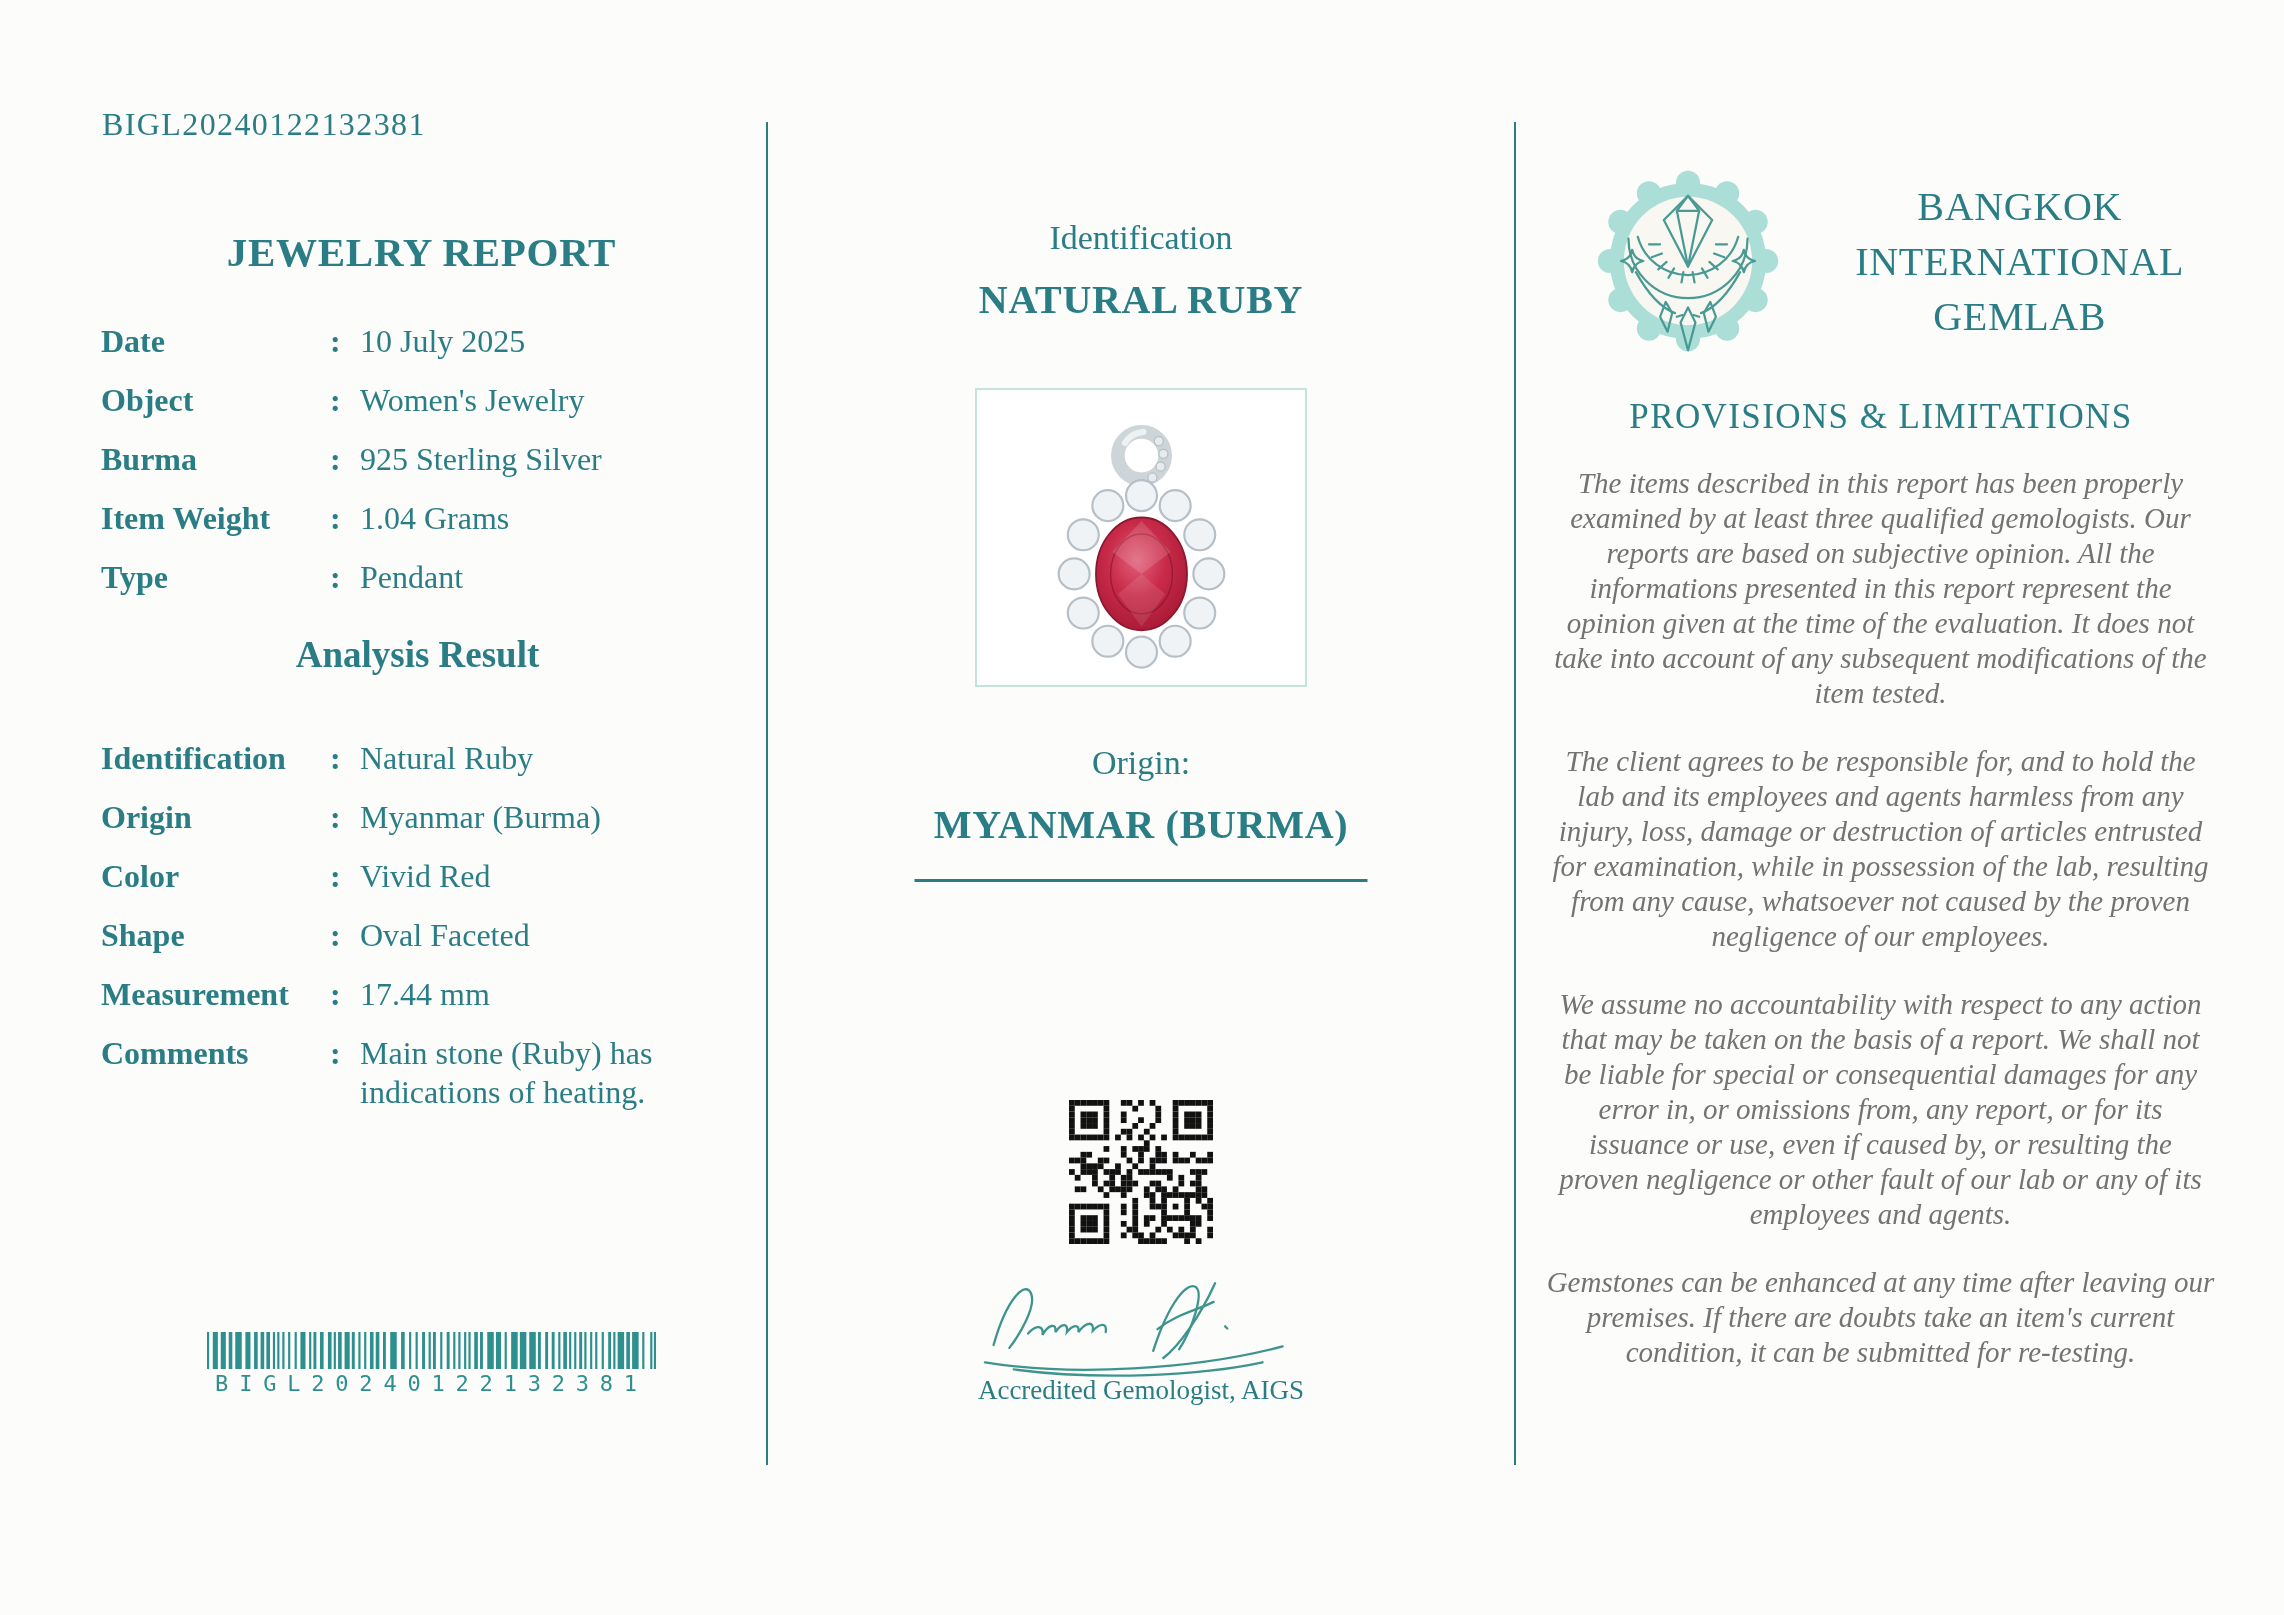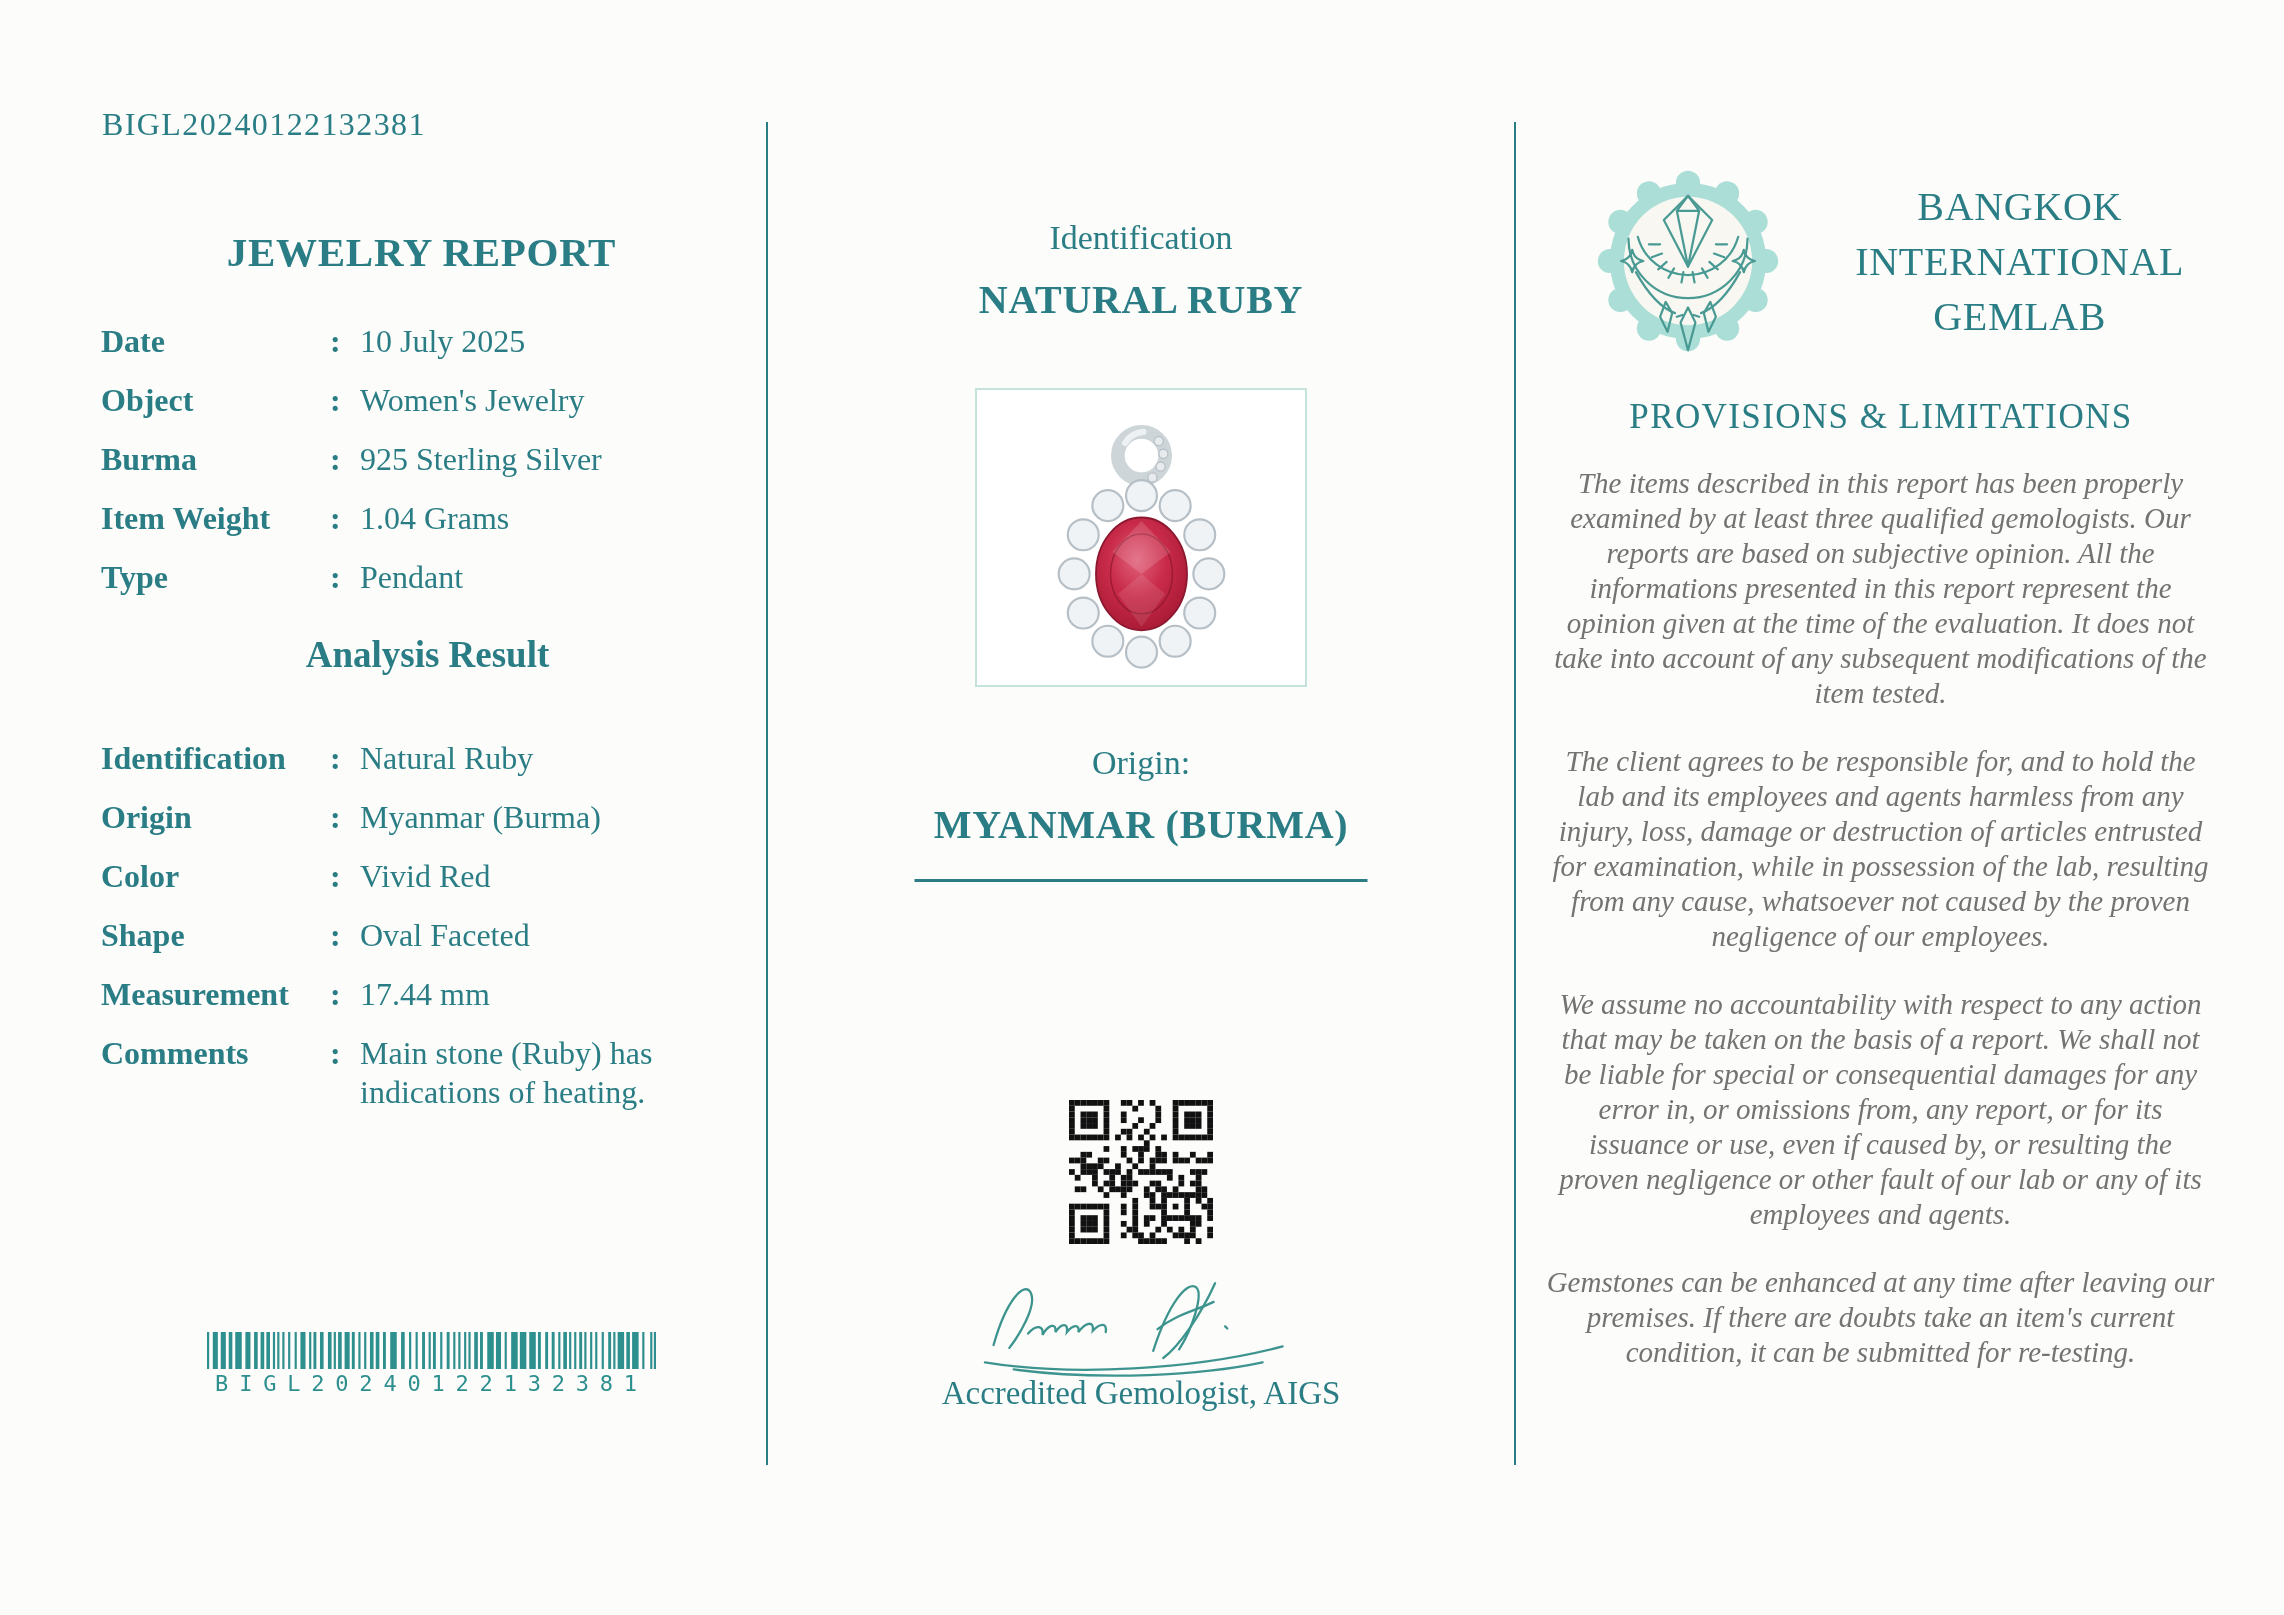--- a/index.html
+++ b/index.html
@@ -11,21 +11,21 @@
   #left{position:absolute;left:101px;top:0;width:633px;}
   #left h1{position:absolute;top:224px;left:0;width:100%;text-align:center;
            font-size:41px;font-weight:700;letter-spacing:0.7px;margin:4px;}
   .kv-grid{position:absolute;left:0;width:100%;display:grid;
            grid-template-columns:229px 30px 1fr;row-gap:20px;
            font-size:32px;line-height:39px;}
   #details{top:322px;}
   #analysis{top:739px;}
   .kv-label{font-weight:700;}
   .kv-colon{font-weight:700;}
-  #analysis-title{position:absolute;top:633px;left:10px;width:100%;text-align:center;
+  #analysis-title{position:absolute;top:633px;left:0;width:100%;text-align:center;
                   font-size:37px;font-weight:700;margin:0;}
   #barcode{position:absolute;left:207px;top:1332px;width:449px;height:37px;}
   .barcode-text{position:absolute;left:180px;top:1371px;width:503px;text-align:center;
                 font-family:"DejaVu Sans Mono","Liberation Mono",monospace;
                 font-size:22px;letter-spacing:10.8px;color:#2e8f8f;white-space:nowrap;}
 
   
   .vline{position:absolute;top:122px;height:1343px;width:2.2px;background:#2a7d85;}
   #vline1{left:766px;} #vline2{left:1514px;}
 
@@ -34,21 +34,21 @@
   #center > *{position:absolute;left:50%;transform:translateX(-50%);}
   .ident-label{top:219px;font-size:34px;white-space:nowrap;}
   .ident-value{top:276px;font-size:40px;font-weight:700;white-space:nowrap;letter-spacing:0.7px;}
   .photo-box{top:388px;width:328px;height:295px;border:2.2px solid #c4e3dc;background:#ffffff;
              display:flex;align-items:center;justify-content:center;}
   .origin-label{top:744px;font-size:34px;white-space:nowrap;}
   .origin-value{top:801px;font-size:40px;font-weight:700;white-space:nowrap;letter-spacing:0.7px;}
   .origin-rule{top:879px;width:453px;height:2.9px;background:#2a7d85;}
   #qr{top:1100px;width:144px;height:144px;}
   #signature{top:1260px;width:338px;height:119px;}
-  .gemologist{top:1375px;font-size:33px;white-space:nowrap;}
+  .gemologist{top:1375px;font-size:27px;white-space:nowrap;}
 
   
   #right{position:absolute;left:1514px;top:0;width:734px;}
   .brand{position:absolute;top:168px;left:81px;right:21.6px;display:flex;align-items:center;gap:32px;}
   .logo{width:186px;height:186px;flex:0 0 auto;}
   .brand-name{flex:1;text-align:center;font-size:40px;line-height:55px;letter-spacing:0.7px;}
   .prov-heading{position:absolute;top:397px;left:0;width:100%;text-align:center;
                 font-size:35px;letter-spacing:1.4px;font-weight:400;margin:0;}
   .paras{position:absolute;top:466px;left:32px;width:669px;}
   .paras p{margin:0 0 33px;font-style:italic;font-size:29px;line-height:35px;

